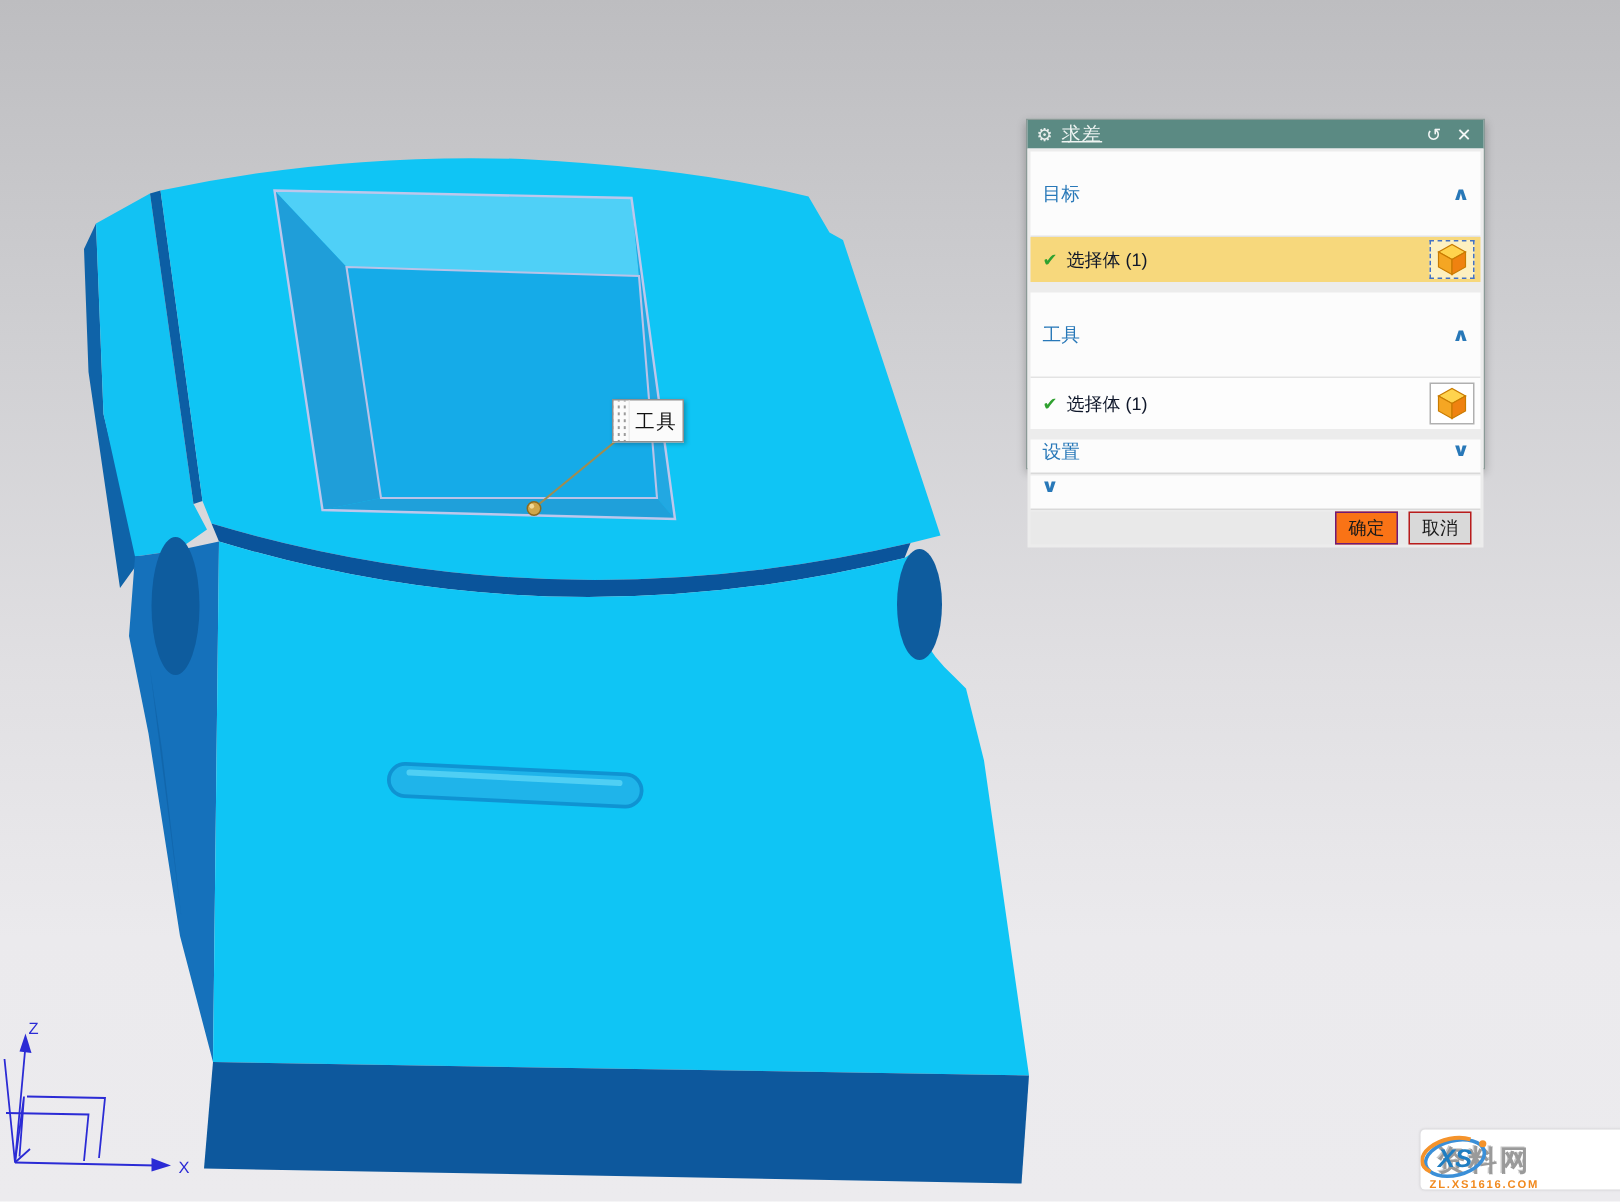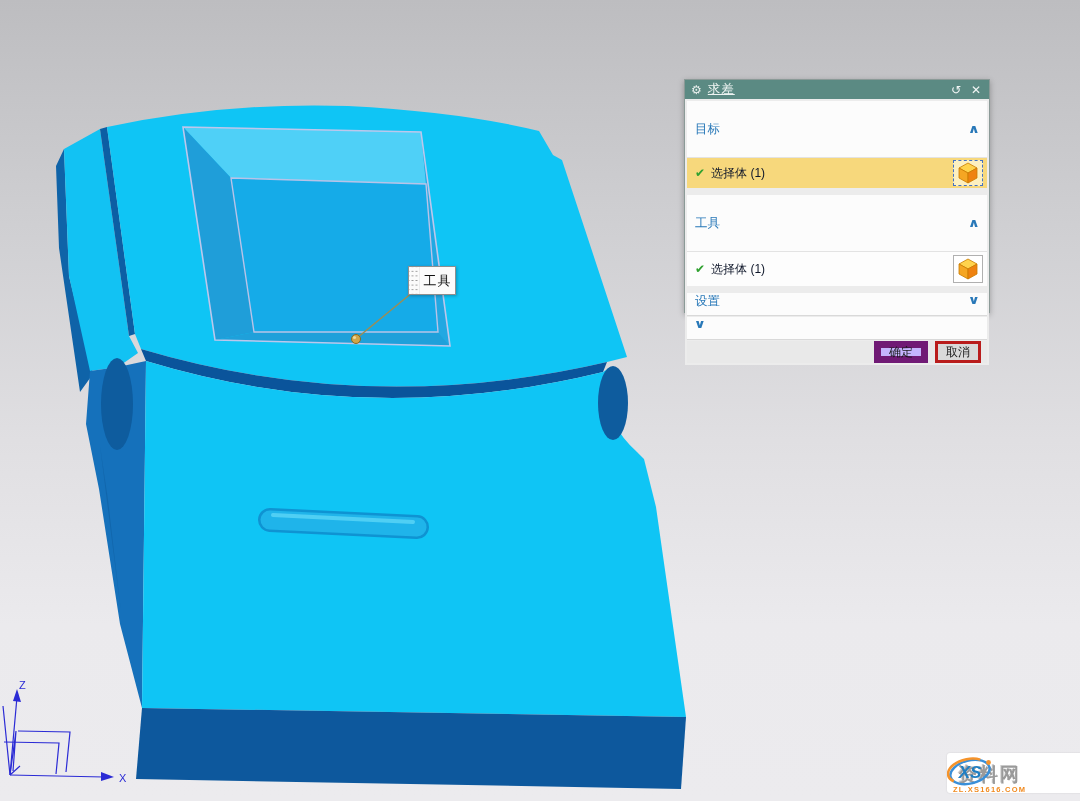--- a/index.html
+++ b/index.html
@@ -62,22 +62,22 @@
   }
   .simplerow .hlabel{flex:1;color:#2878b8;font-size:12.5px;}
   .btnbar{
     flex:1;background:#e9e9e9;display:flex;align-items:center;justify-content:flex-end;
     gap:7px;padding-right:6px;
   }
   .btn{
     height:22px;min-width:42px;display:flex;align-items:center;justify-content:center;
     font-size:12px;color:#1a1a1a;box-sizing:border-box;padding:0 8px;
   }
-  .btn.primary{background:#c4b5fd;border:7px solid #701a75;}
-  .btn.normal{background:#d9d9d9;border:3px solid #b91c1c;}
+  .btn.primary{background:#f97316;border:1px solid #701a75;}
+  .btn.normal{background:#d9d9d9;border:1px solid #b91c1c;}
 
   
   .watermark{
     position:absolute;left:947px;top:753px;width:139px;height:40px;z-index:6;
     background:#ffffff;border-radius:3px;display:flex;align-items:flex-end;padding:0 4px;
     box-sizing:border-box;box-shadow:0 0 2px rgba(0,0,0,.12);
   }
   .wm-text{display:flex;flex-direction:column;align-items:center;line-height:1;margin-left:2px;}
   .wm-name{font-size:19px;font-weight:bold;color:#9a9a9a;letter-spacing:2px;
     text-shadow:1px 1px 0 #fff,-1px -1px 0 #c9c9c9;}

